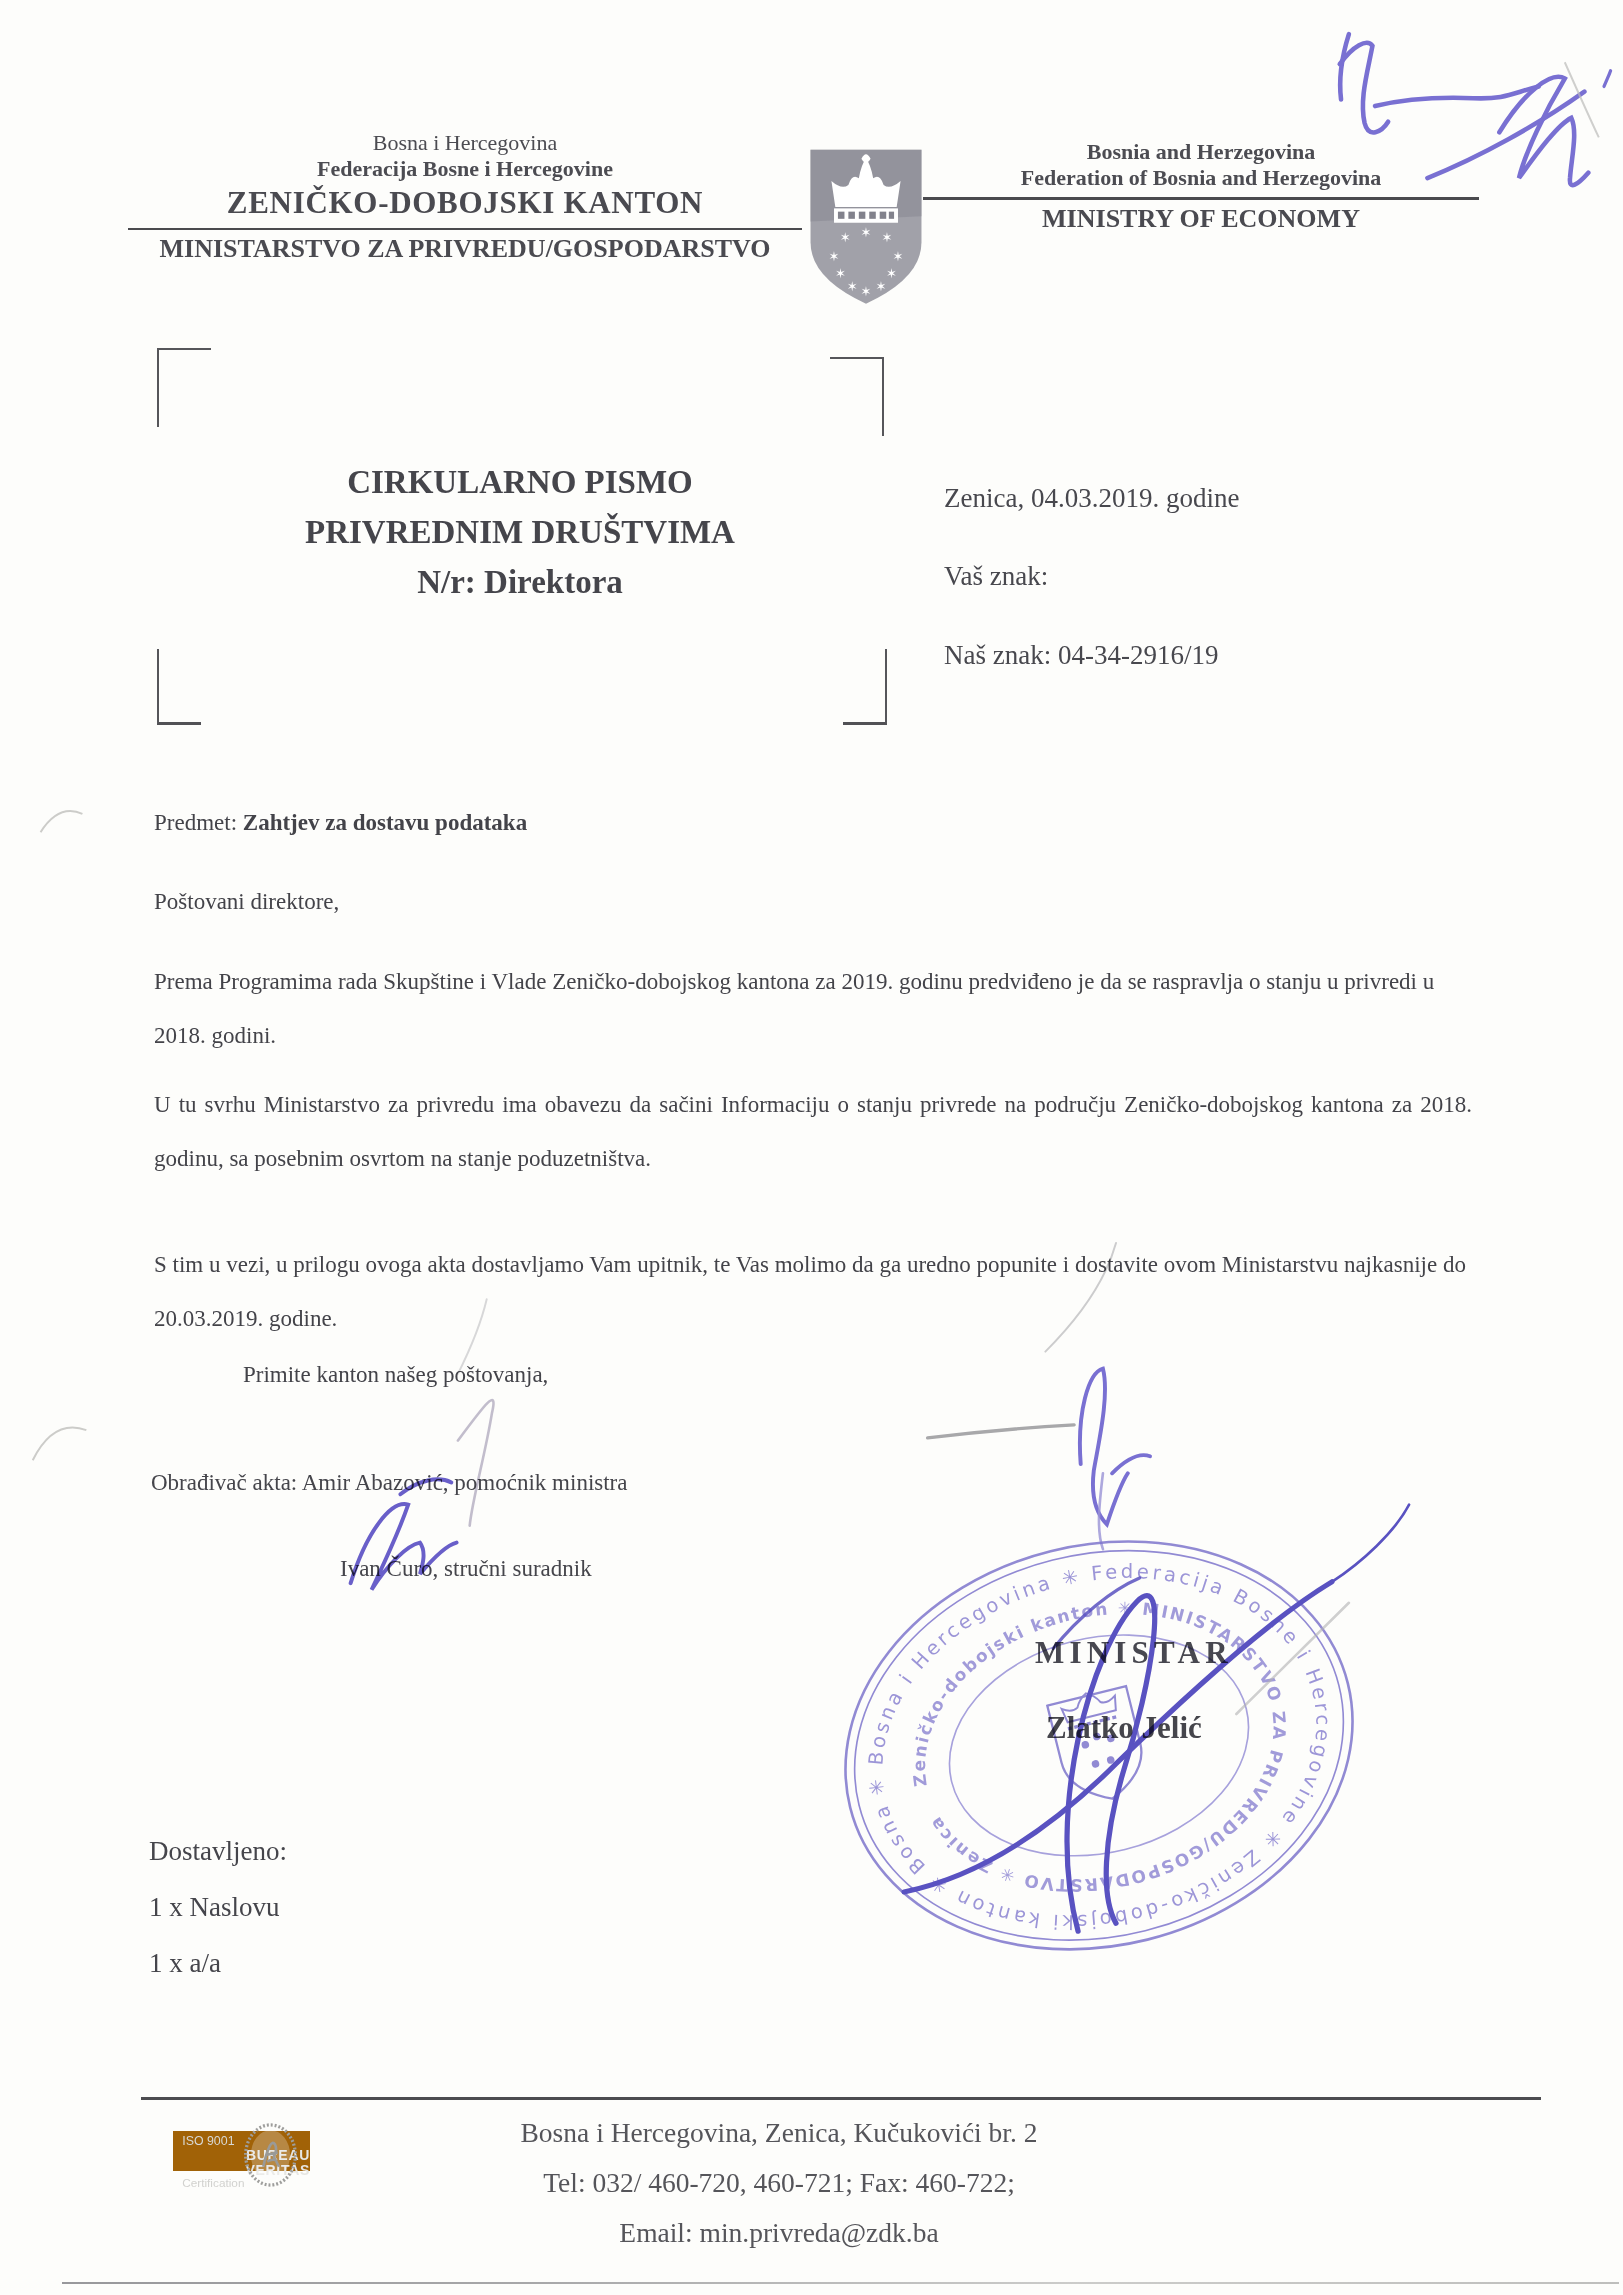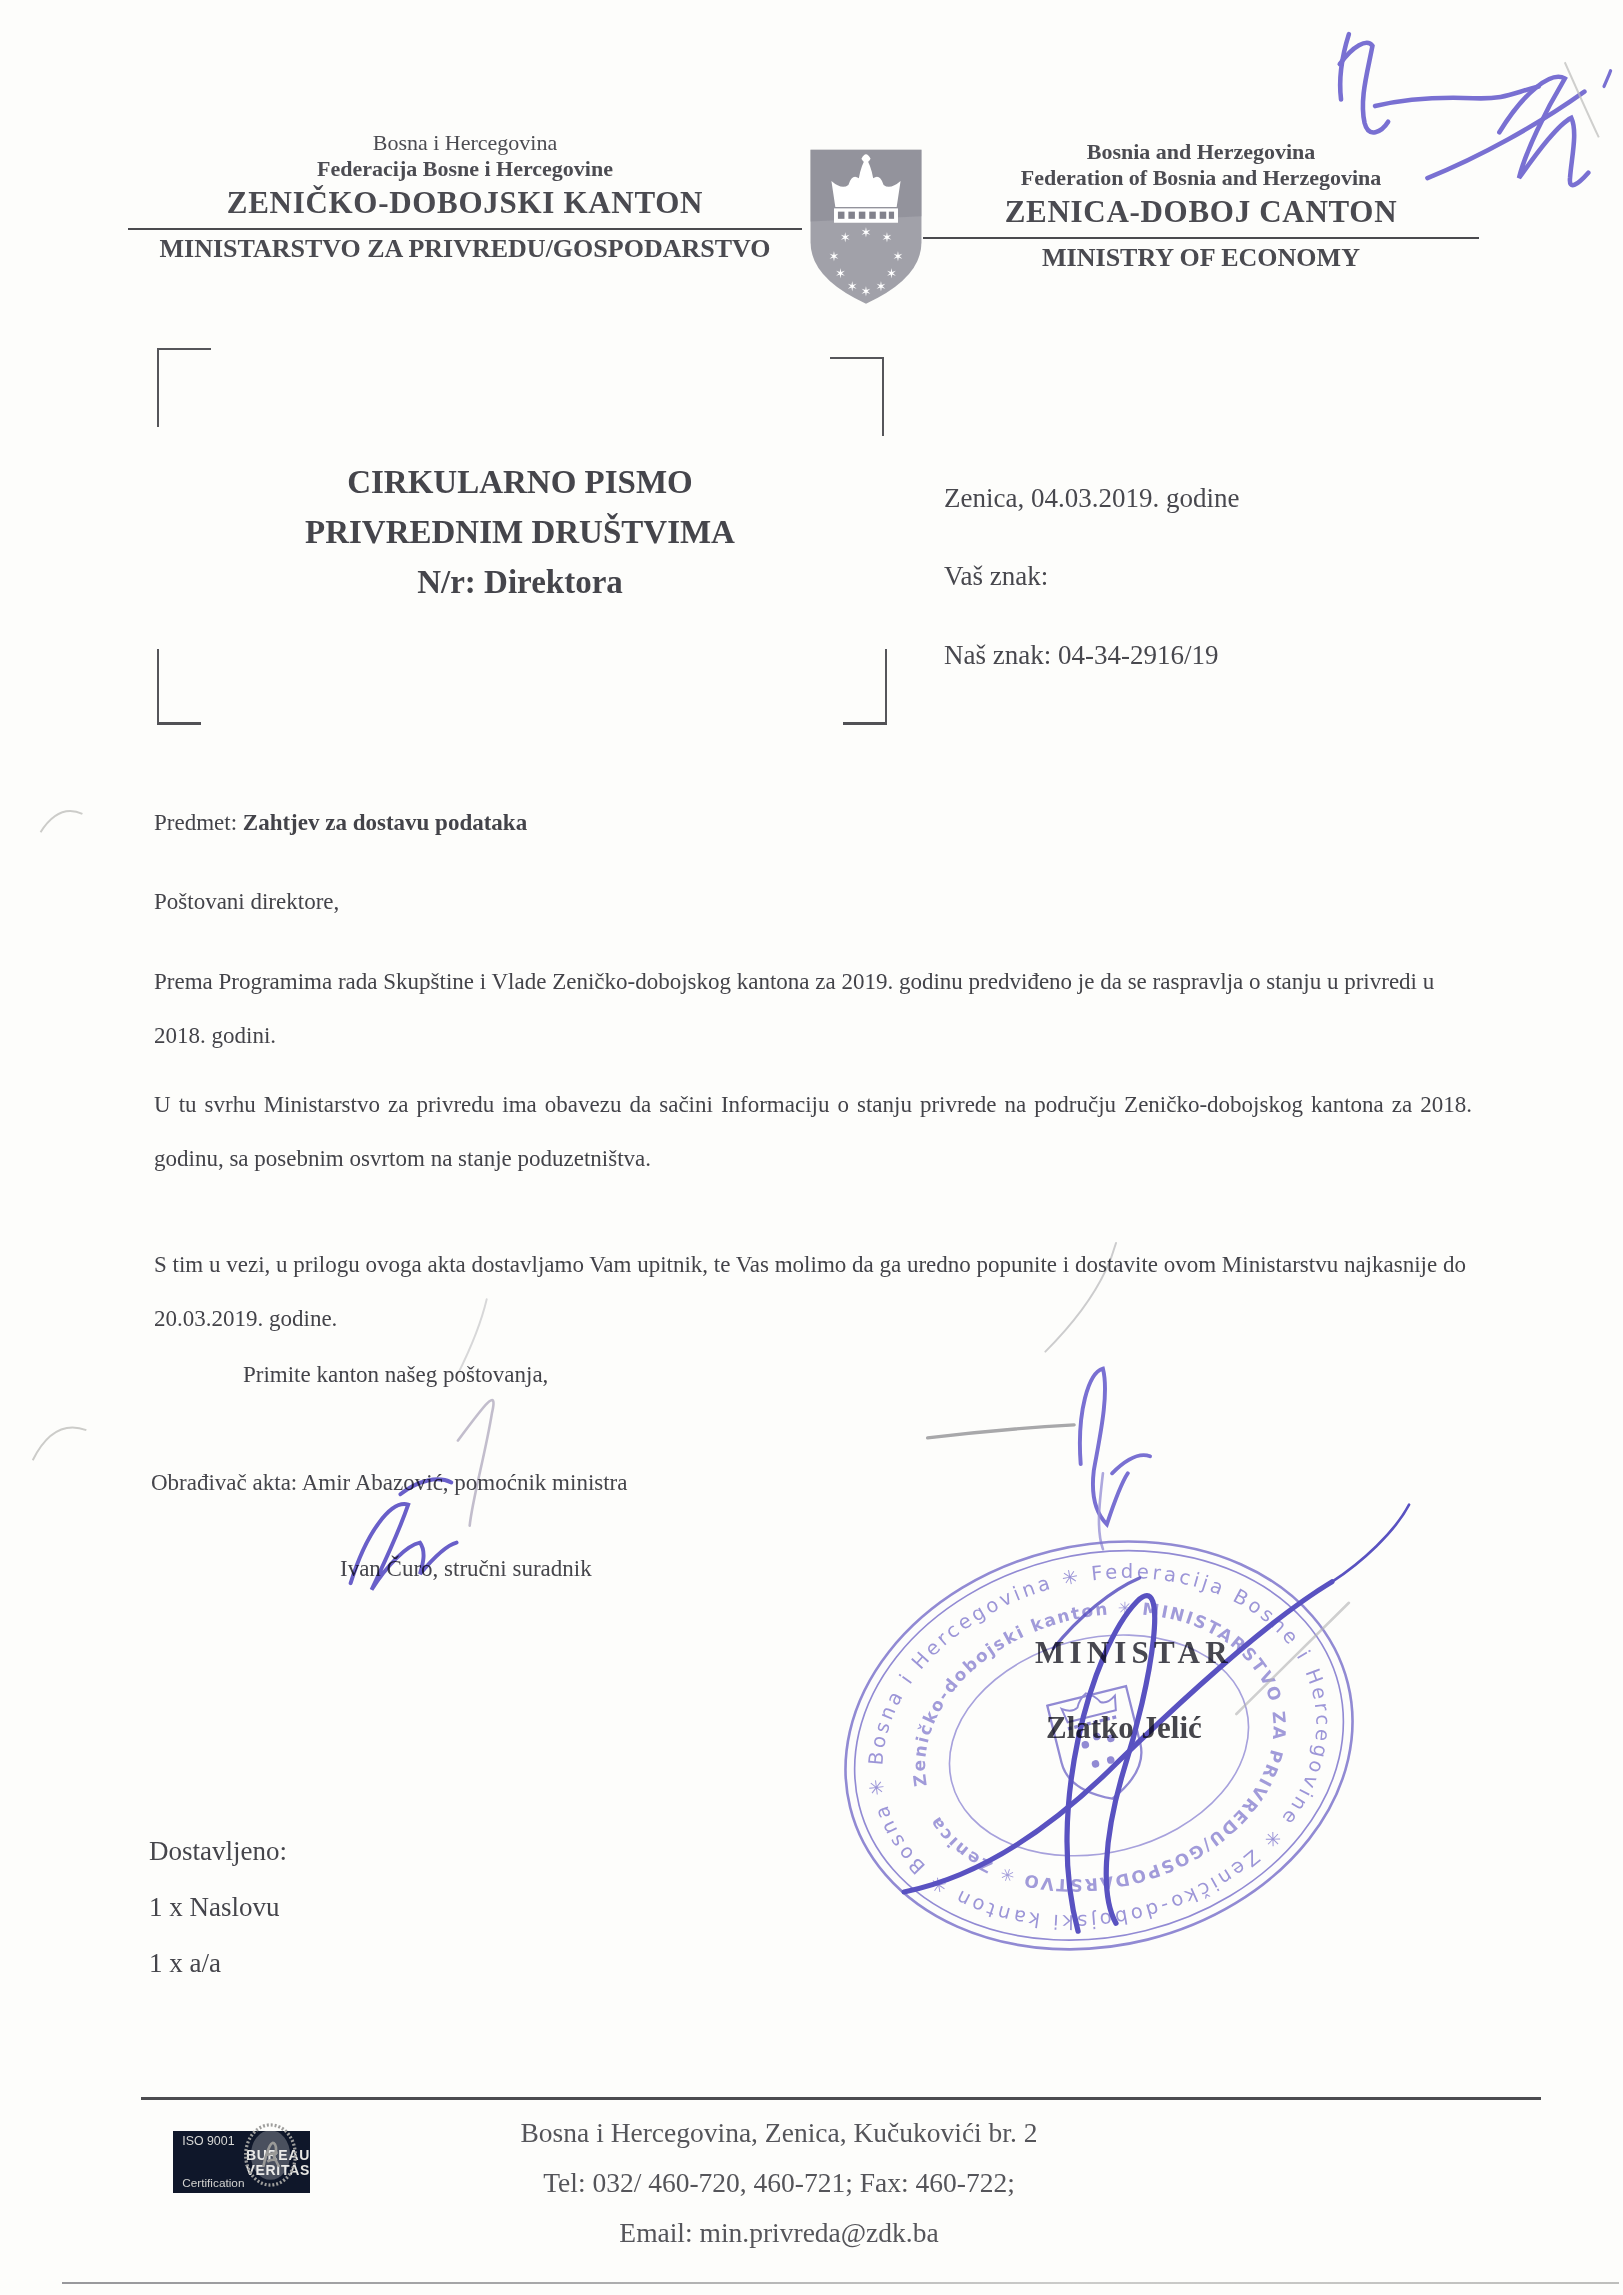--- a/index.html
+++ b/index.html
@@ -34,21 +34,21 @@
 
   .small{font-size:23px;color:#45454b;}
   .ministar{font-size:31px;font-weight:bold;letter-spacing:5.2px;color:#47474f;}
   .mname{font-size:31px;font-weight:bold;color:#45454b;}
 
   .dist{font-size:27px;line-height:56px;color:#45454b;}
 
   .f-rule{left:141px;top:2097px;width:1400px;height:3.3px;background:#4c4c50;}
   .footer{font-size:27.5px;line-height:50px;color:#55555a;}
 
-  .bv-box{left:173px;top:2131px;width:137px;height:62px;background:#0f172a;color:#e6e6e3;
+  .bv-box{left:173px;top:2131px;width:137px;height:40px;background:#a16207;color:#e6e6e3;
           font-family:"Liberation Sans",sans-serif;padding:3.9px 0 0 9.2px;box-sizing:border-box;line-height:1.05;}
   .bv-iso{font-size:12.4px;color:#d8d8d5;}
   .bv-org{font-size:14px;font-weight:bold;letter-spacing:0.7px;text-align:right;}
   .bv-sub{font-size:11.8px;color:#d2d2cf;}
 
   .bottom-line{left:62px;top:2282px;width:1557px;height:2px;
     background:linear-gradient(to right,#86868a 0%,#98989a 30%,#c3c3c1 65%,#b3b3b1 100%);opacity:.85;}
 
   svg.overlay{position:absolute;left:0;top:0;mix-blend-mode:multiply;pointer-events:none;}
   .stamp-txt{font-family:"DejaVu Sans",sans-serif;fill:#7b72cf;}
@@ -92,21 +92,20 @@
         <text x="134" y="204">✶</text>
       <text x="74" y="224">✶</text>
         <text x="118" y="224">✶</text>
       <text x="95" y="233">✶</text>
     </g>
   </svg>
 
   <div class="abs hdr-col center" style="left:923px;top:139px;width:556px;">
     <div class="hdr-s b">Bosnia and Herzegovina</div>
     <div class="hdr-s b">Federation of Bosnia and Herzegovina</div>
-    <div class="hdr-m b">ZENICA-DOBOJ  CANTON</div>
     <div class="hdr-rule"></div>
     <div class="hdr-min b">MINISTRY OF ECONOMY</div>
   </div>
 
   <div class="brk brk-tl"></div>
   <div class="brk brk-tr"></div>
   <div class="brk brk-bl"></div>
   <div class="brk brk-br"></div>
 
   <div class="abs center title" style="left:157px;top:457px;width:726px;">

